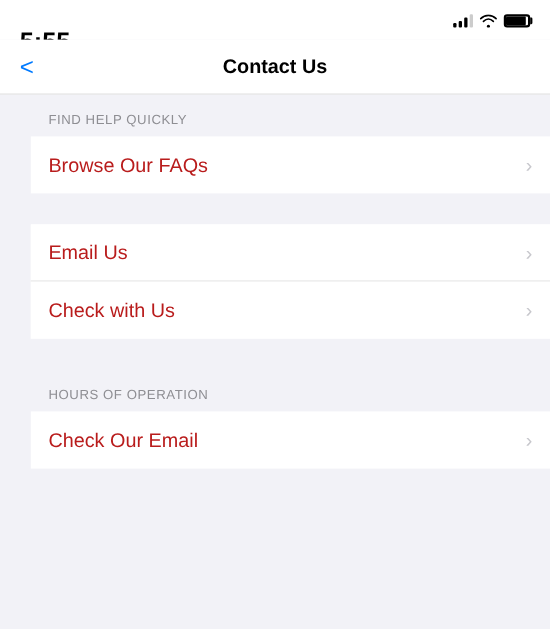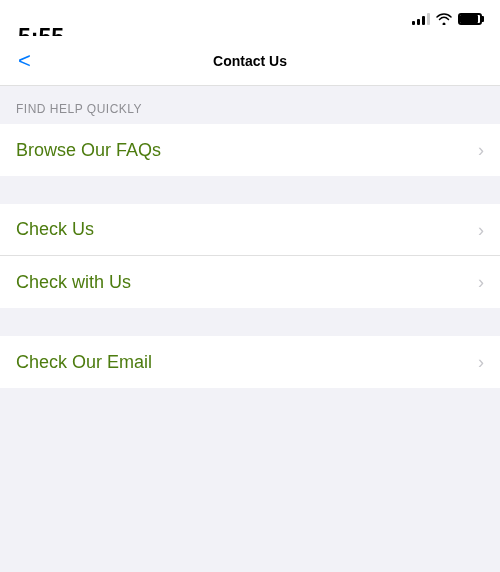--- a/index.html
+++ b/index.html
@@ -110,34 +110,35 @@
       align-items: center;
       color: #007aff;
       font-size: 22px;
       font-weight: 300;
       cursor: pointer;
       text-decoration: none;
       padding: 8px 4px;
     }
 
     .nav-title {
-      font-size: 14px;
+      font-size: 18px;
       font-weight: 700;
       color: #000;
       text-align: center;
     }
 
     
     .content {
       background: #f2f2f7;
     }
 
     
     .section {
       margin-bottom: 0;
+      padding-left: 28px;
     }
 
     .section-header {
       padding: 16px 16px 8px 16px;
       font-size: 12px;
       font-weight: 400;
       color: #8e8e93;
       letter-spacing: 0.5px;
       text-transform: uppercase;
       background: #f2f2f7;
@@ -157,21 +158,21 @@
       border-bottom: 1px solid #e0e0e0;
       min-height: 52px;
     }
 
     .list-item:last-child {
       border-bottom: none;
     }
 
     .list-item-label {
       font-size: 18px;
-      color: #4d7c0f;
+      color: #b91c1c;
       font-weight: 400;
     }
 
     .chevron-icon {
       color: #c7c7cc;
       font-size: 18px;
       font-weight: 300;
       line-height: 1;
     }
 
@@ -217,31 +218,32 @@
         <div class="list-item">
           <span class="list-item-label">Browse Our FAQs</span>
           <span class="chevron-icon">›</span>
         </div>
       </div>
     </div>
     <div class="section-spacer"></div>
     <div class="section">
       <div class="section-list">
         <div class="list-item">
-          <span class="list-item-label">Check Us</span>
+          <span class="list-item-label">Email Us</span>
           <span class="chevron-icon">›</span>
         </div>
         <div class="list-item">
           <span class="list-item-label">Check with Us</span>
           <span class="chevron-icon">›</span>
         </div>
       </div>
     </div>
     <div class="section-spacer"></div>
     <div class="section">
+      <div class="section-header">HOURS OF OPERATION</div>
       <div class="section-list">
         <div class="list-item">
           <span class="list-item-label">Check Our Email</span>
           <span class="chevron-icon">›</span>
         </div>
       </div>
     </div>
   </div>
 
 </body></html>

